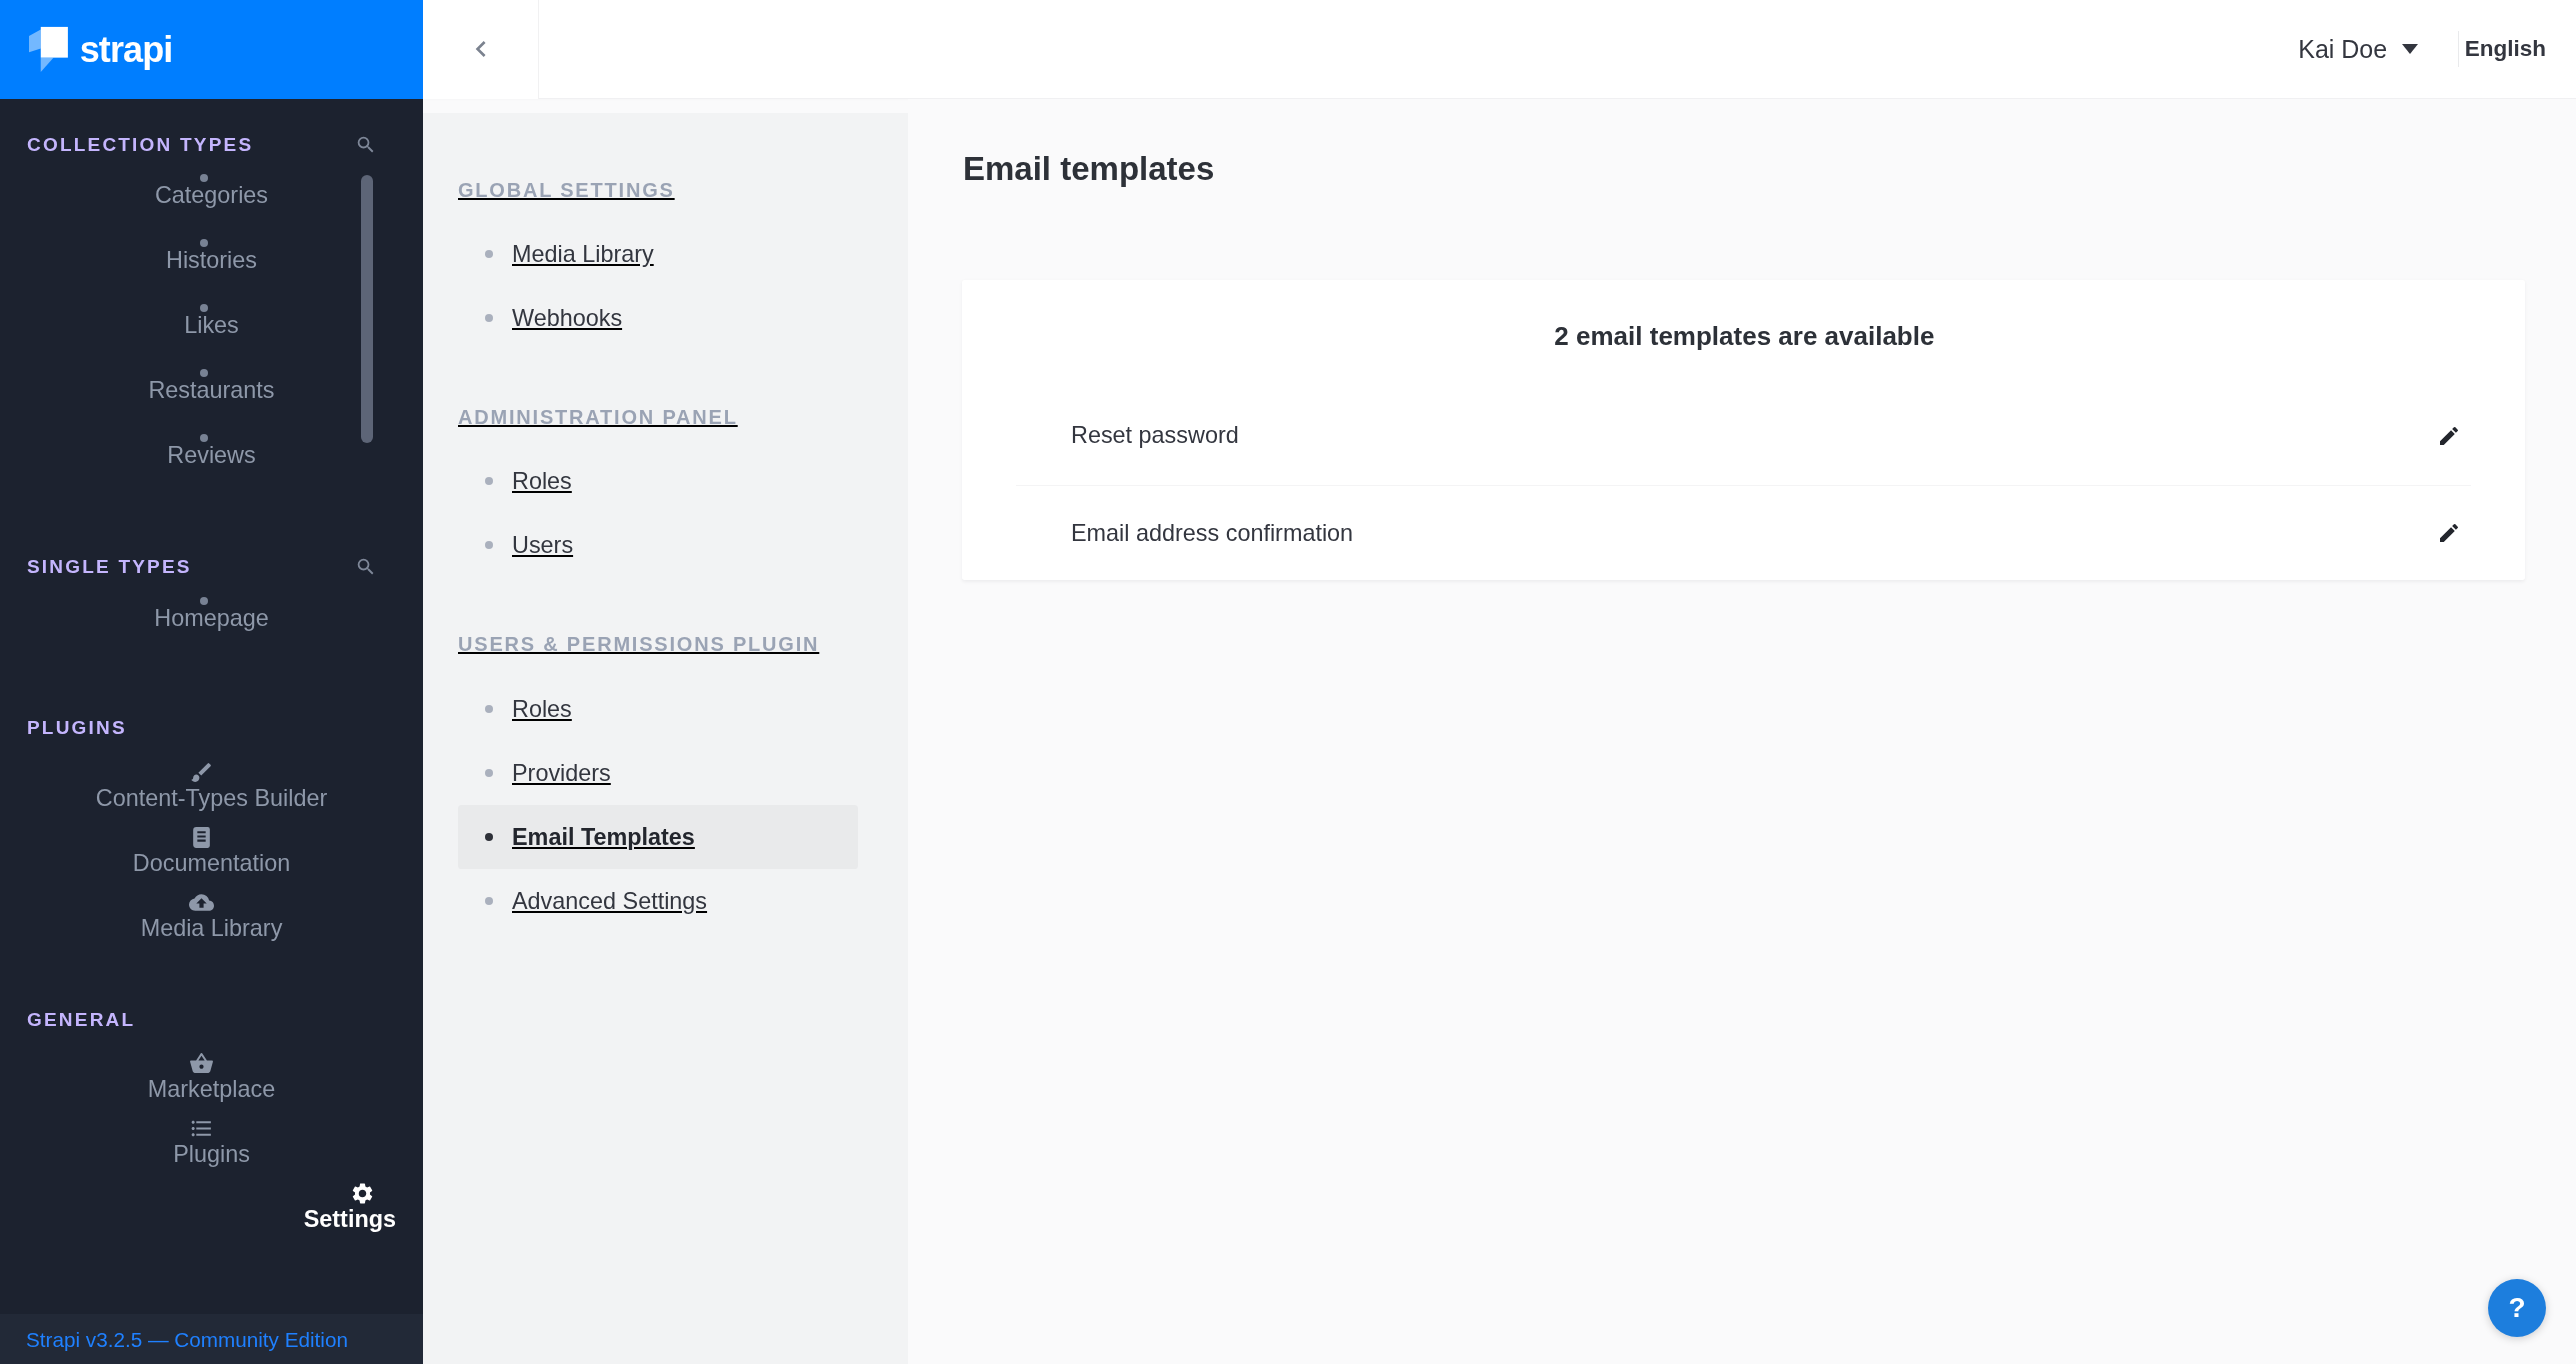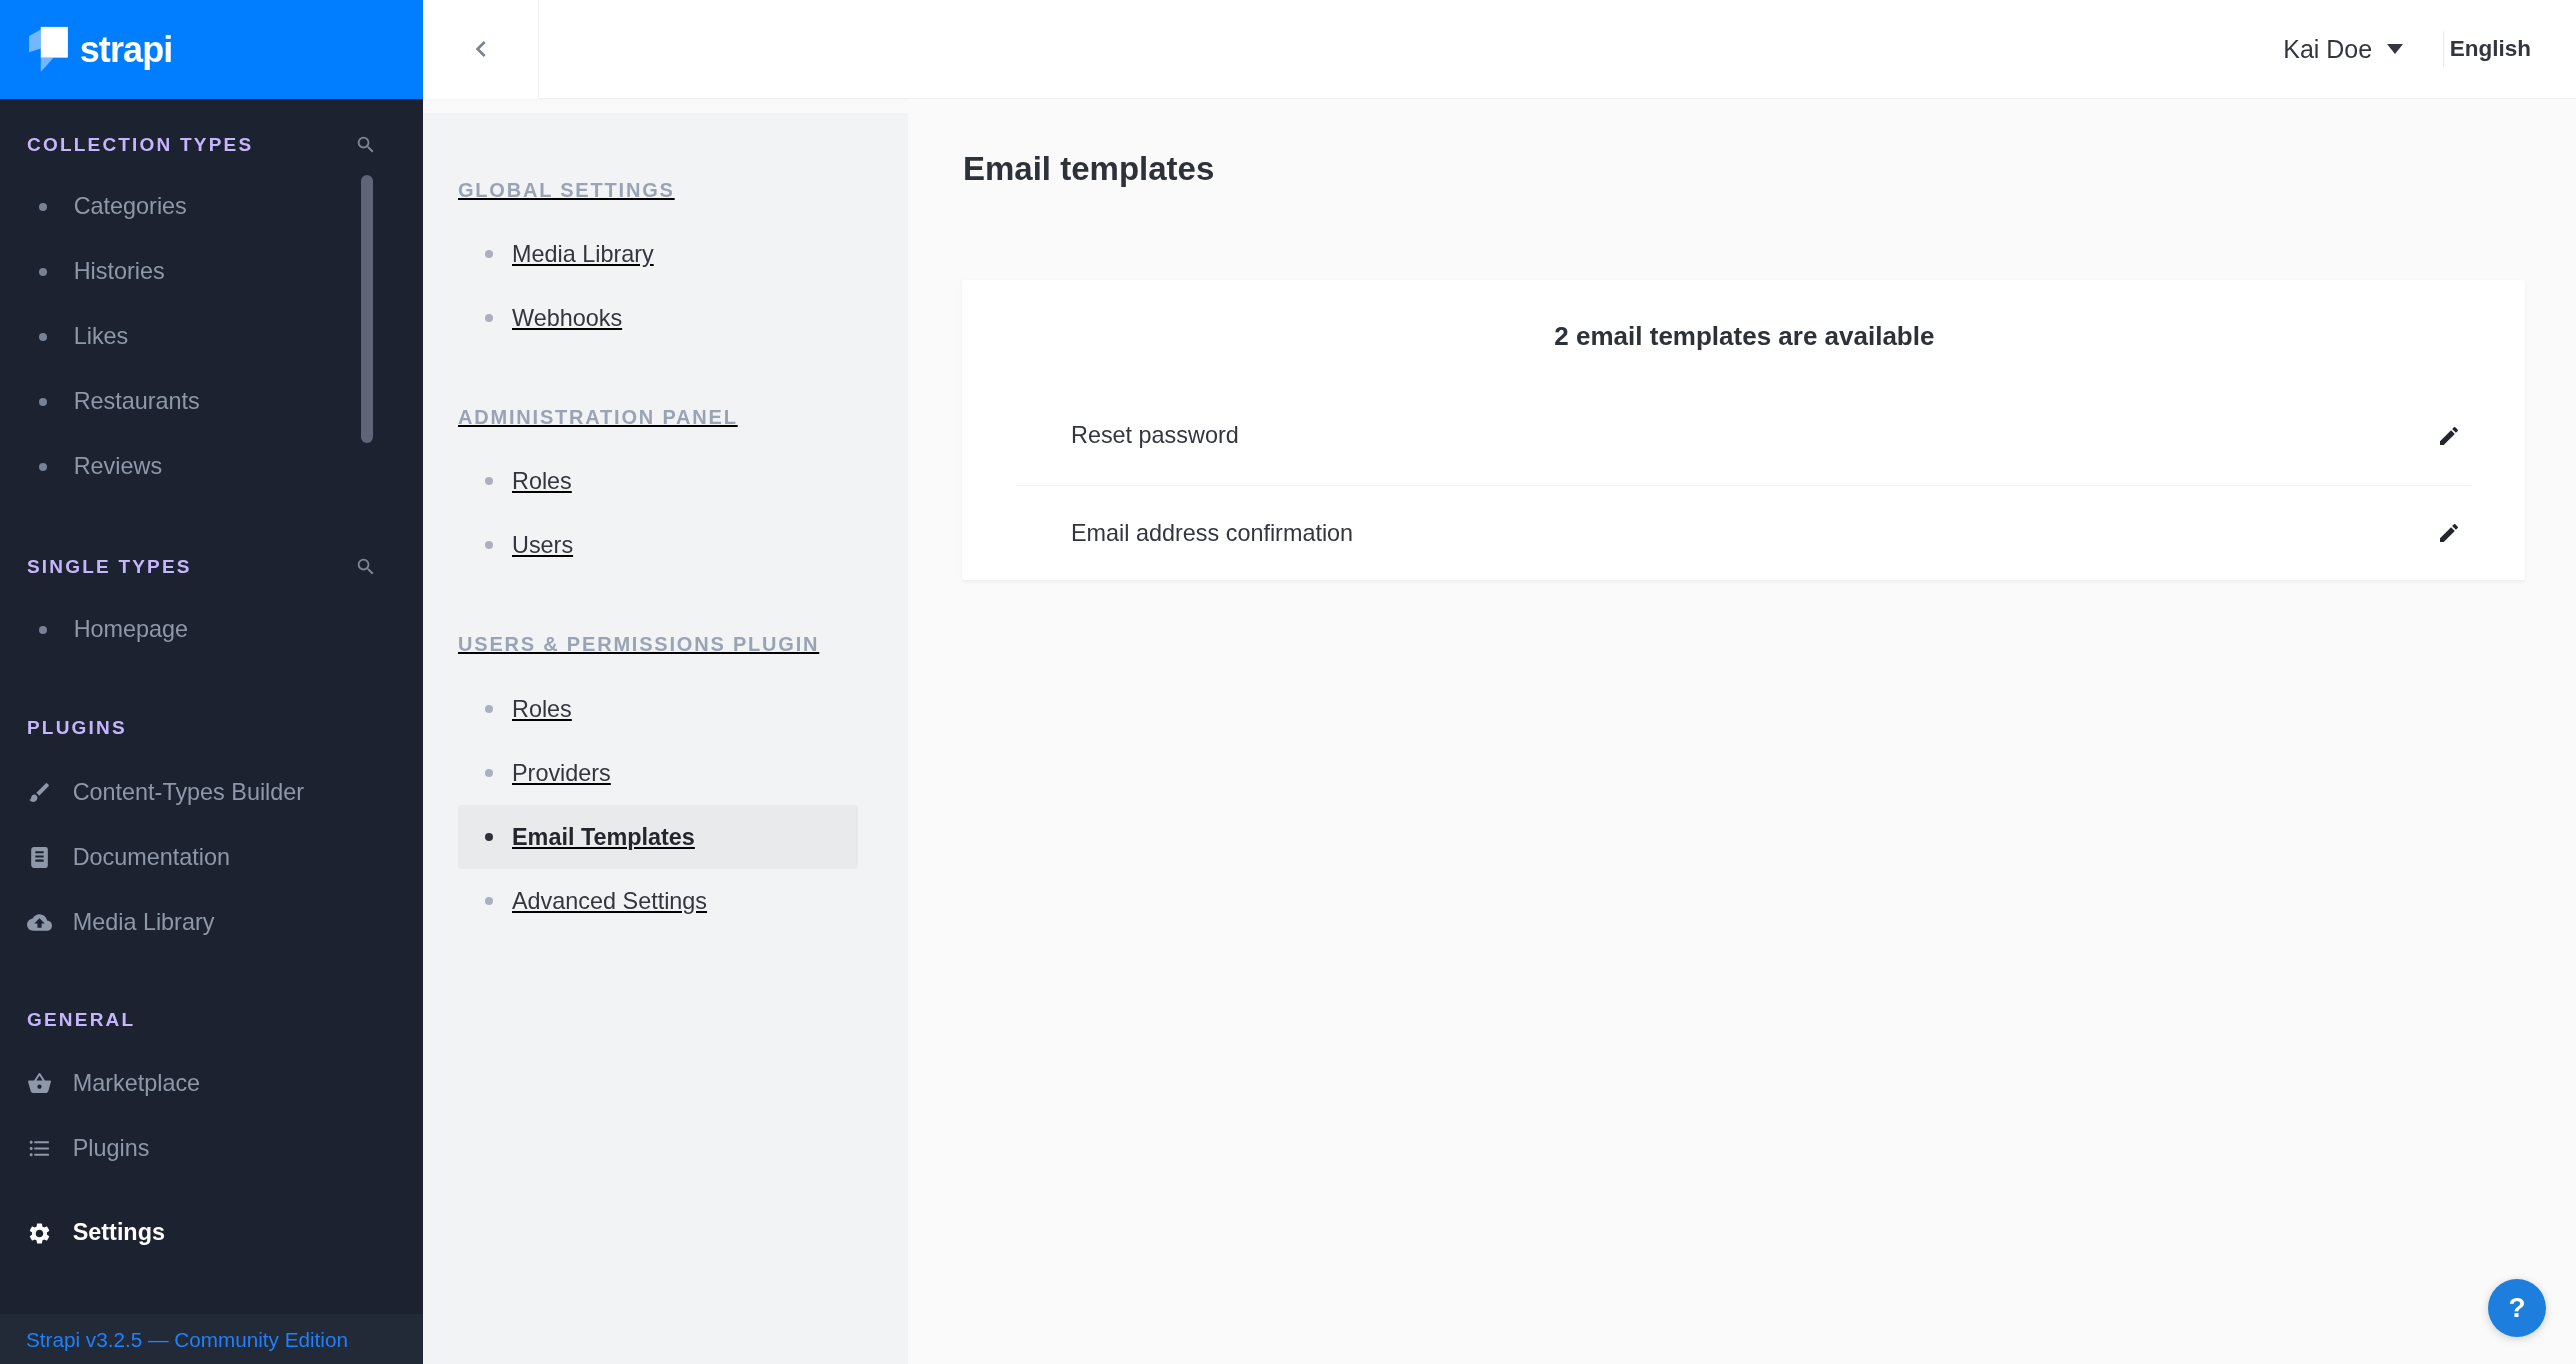--- a/index.html
+++ b/index.html
@@ -9,42 +9,42 @@
 
   
   .sidebar { position: absolute; left:0; top:0; width:423px; height:1365px; background:#1c222f; }
   .logo { height:99px; background:#007eff; display:flex; align-items:center; padding-left:28px; cursor:pointer; }
   .logo-word { color:#fff; font-size:36px; font-weight:700; letter-spacing:-0.9px; margin-left:11.7px; }
   .sidebar nav { padding:0 27px; position:relative; }
   .sidebar h3 { position:relative; height:27px; line-height:27px; color:#c4b5fd; font-size:19px;
                 font-weight:700; letter-spacing:2.2px; }
   .sidebar h3 .search { position:absolute; right:19px; top:2.7px; color:#7e8798; cursor:pointer; }
   .sidebar ul { list-style:none; }
-  .sidebar li { height:65px; display:flex; align-items:center; color:#8e98a9; font-size:23.4px; cursor:pointer; }
+  .sidebar li { height:65px; display:flex; align-items:center; color:#8e98a9; font-size:23.4px; cursor:pointer;flex-direction:column; }
   .bullet { width:8px; height:8px; border-radius:50%; background:#788294; margin:0 27px 0 11.7px; flex:none; }
   .licon { width:25px; height:25px; margin-right:20.7px; flex:none; color:#8e98a9; }
   .sidebar li.active { color:#ffffff; font-weight:700;align-items:flex-end; }
   .sidebar li.active .licon { color:#ffffff; }
   .sec-a h3 { margin-top:32px; } .sec-a ul { margin-top:16px; }
   .sec-b h3 { margin-top:54px; } .sec-b ul { margin-top:17px; }
   .sec-c h3 { margin-top:52px; } .sec-c ul { margin-top:19px; }
   .sec-d h3 { margin-top:51px; } .sec-d ul { margin-top:18px; }
   .scroll-thumb { position:absolute; left:361px; top:175px; width:11.7px; height:268px;
                   border-radius:6.3px; background:#5d6577; cursor:pointer; }
   .side-footer { position:absolute; left:0; bottom:0; width:423px; height:51px; background:#222937;
                  display:flex; align-items:center; padding-left:26px; }
   .side-footer a { color:#1f80ff; font-size:20.7px; text-decoration:none; cursor:pointer; }
 
   
   .topbar { position:absolute; left:423px; top:0; width:2153px; height:99px; background:#fff;
             border-bottom:0.9px solid #f0f0f2; box-shadow:0 0.9px 2.7px rgba(0,0,0,0.03);
             display:flex; align-items:center; }
   .back-btn { width:116px; height:99px; border:none; background:#fff; border-right:0.9px solid #f1f1f2;
               display:flex; align-items:center; justify-content:center; color:#7b828f; cursor:pointer; }
-  .topbar-right { margin-left:auto; display:flex; padding-right:45px; }
+  .topbar-right { margin-left:auto; display:flex; padding-right:30px; }
   .user-menu { display:flex; align-items:center; cursor:pointer; }
   .user-name { font-size:25px; color:#33363f; }
   .caret-down { width:0; height:0; border-left:8px solid transparent; border-right:8px solid transparent;
                 border-top:10px solid #33363f; margin-left:15.3px; }
   .tb-divider { width:0.9px; height:36px; background:#e9eaec; margin:0 5.4px 0 40px; }
   .locale-btn { border:none; background:transparent; font-family:inherit; font-size:22.5px; font-weight:700;
                 color:#33363f; cursor:pointer; }
 
   
   .settings-nav { position:absolute; left:423px; top:113px; width:485px; height:1266px; background:#f2f3f4;

